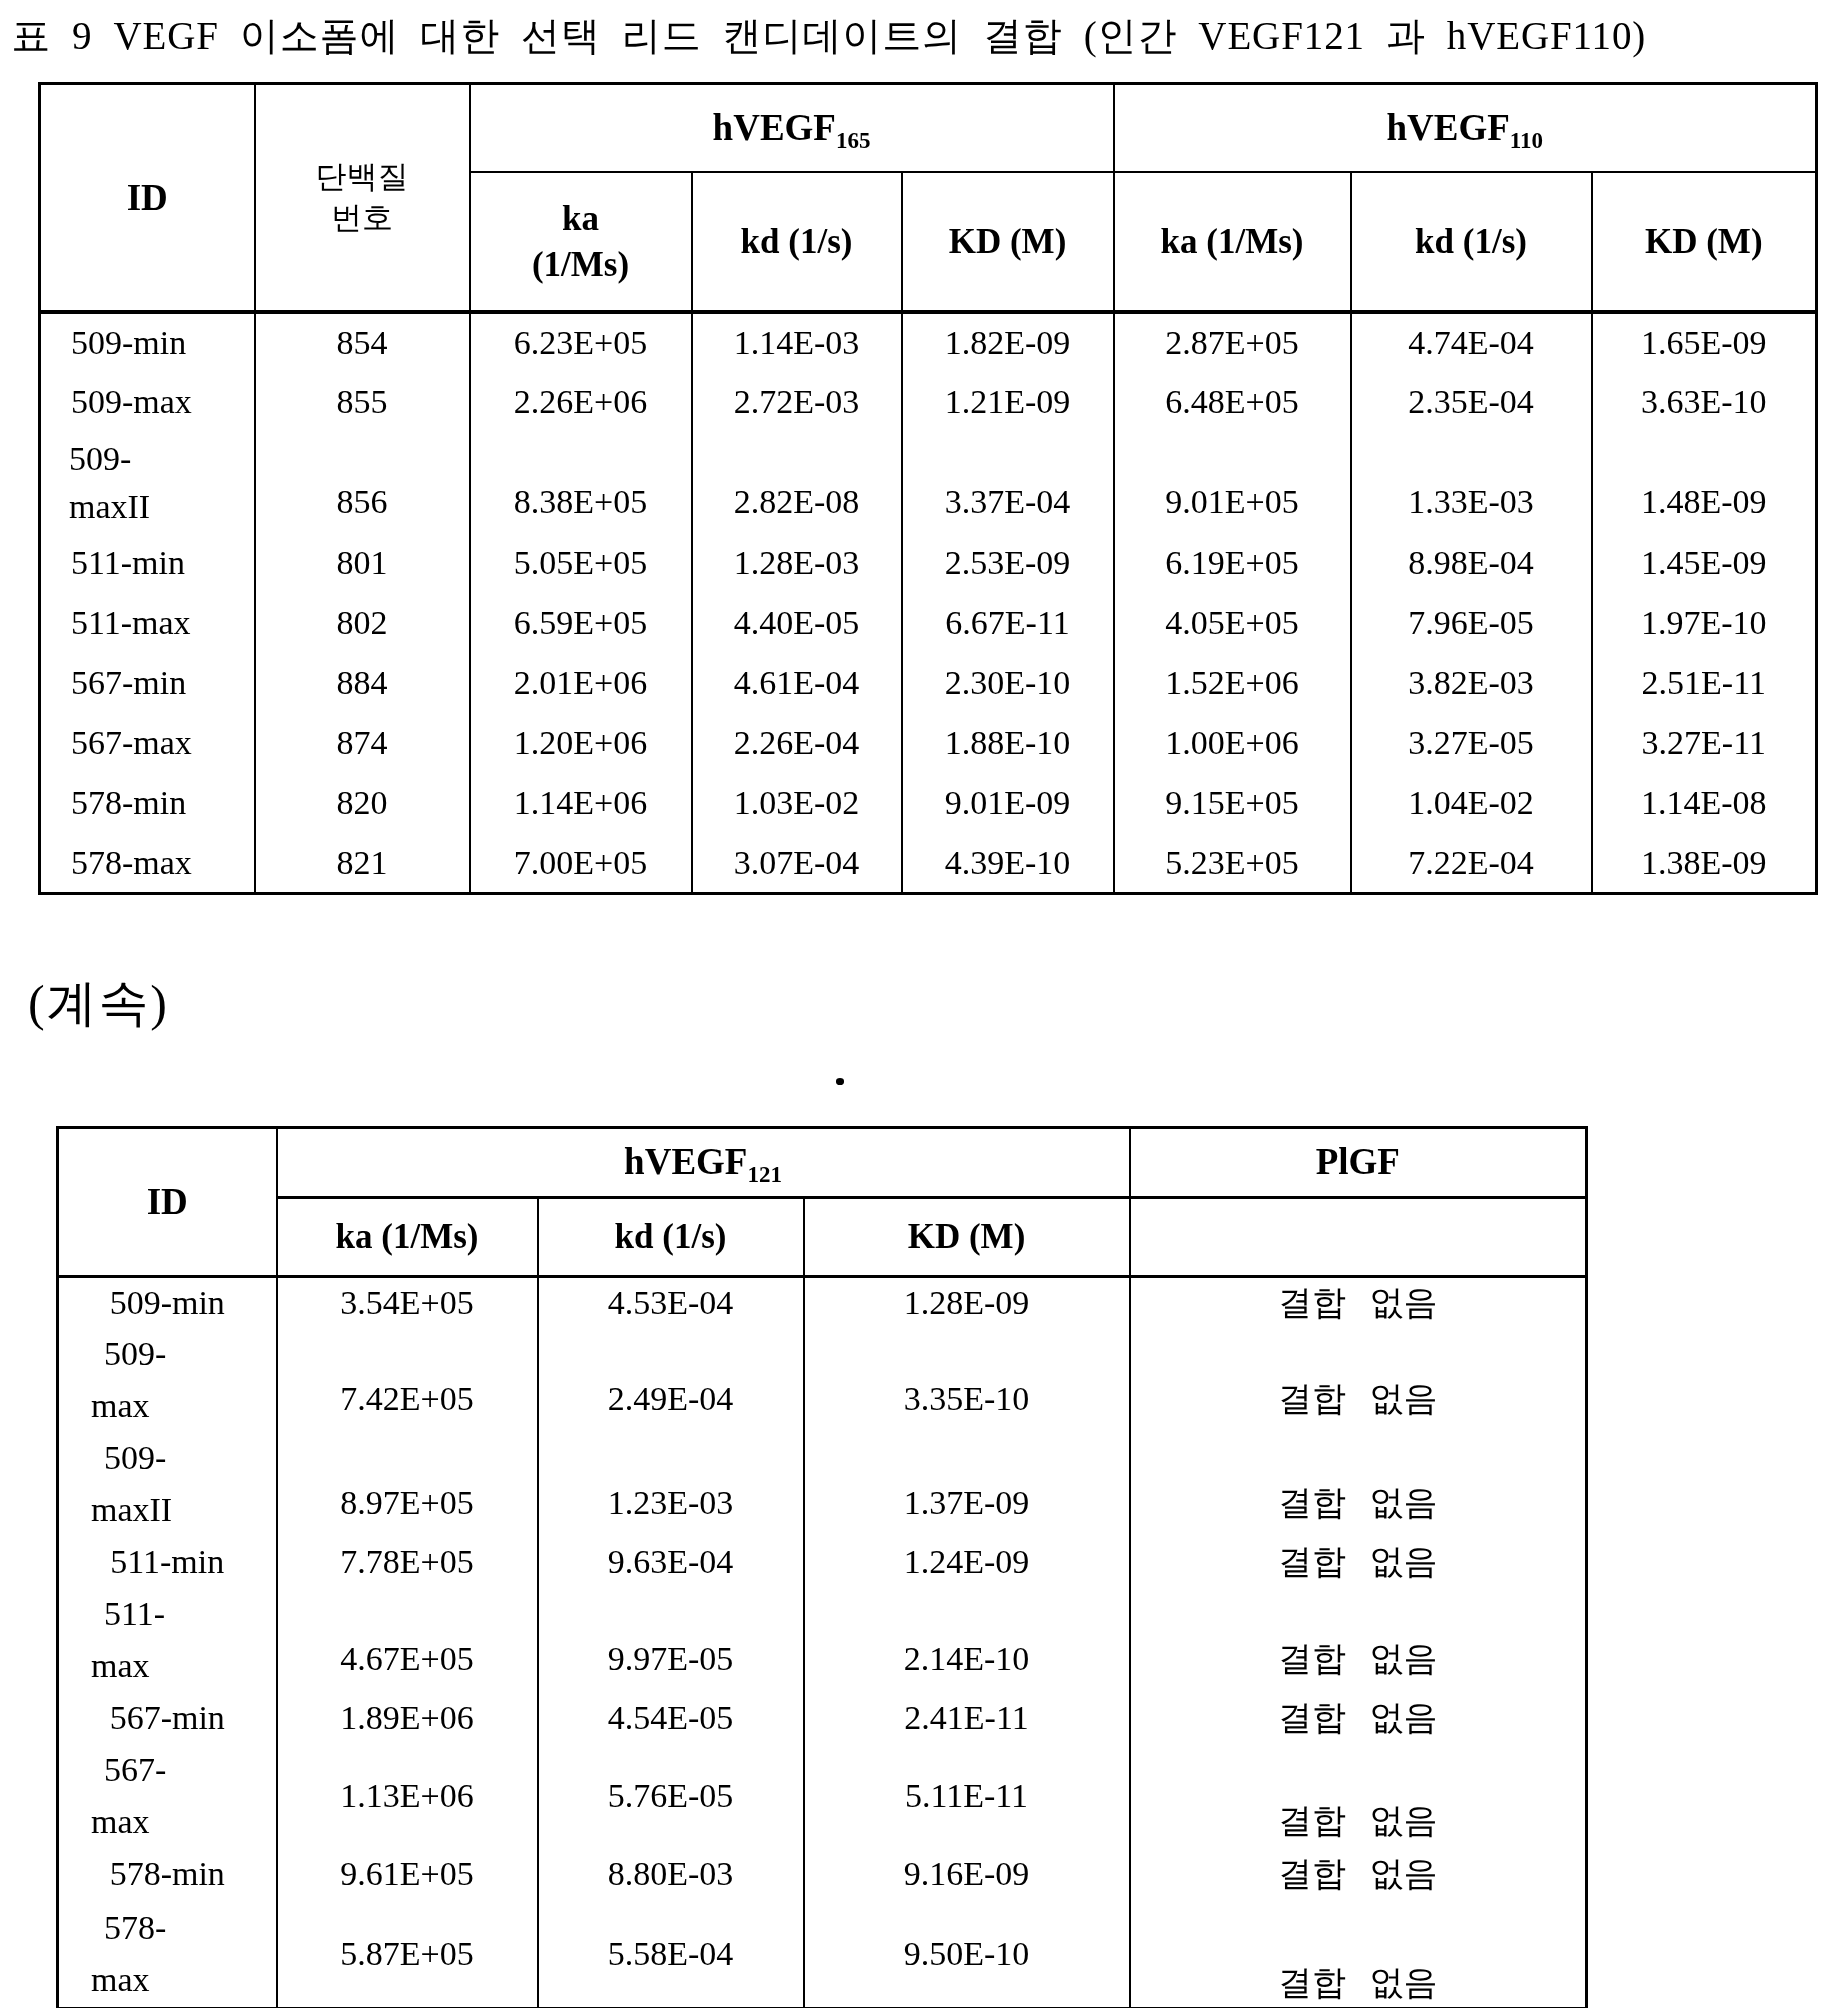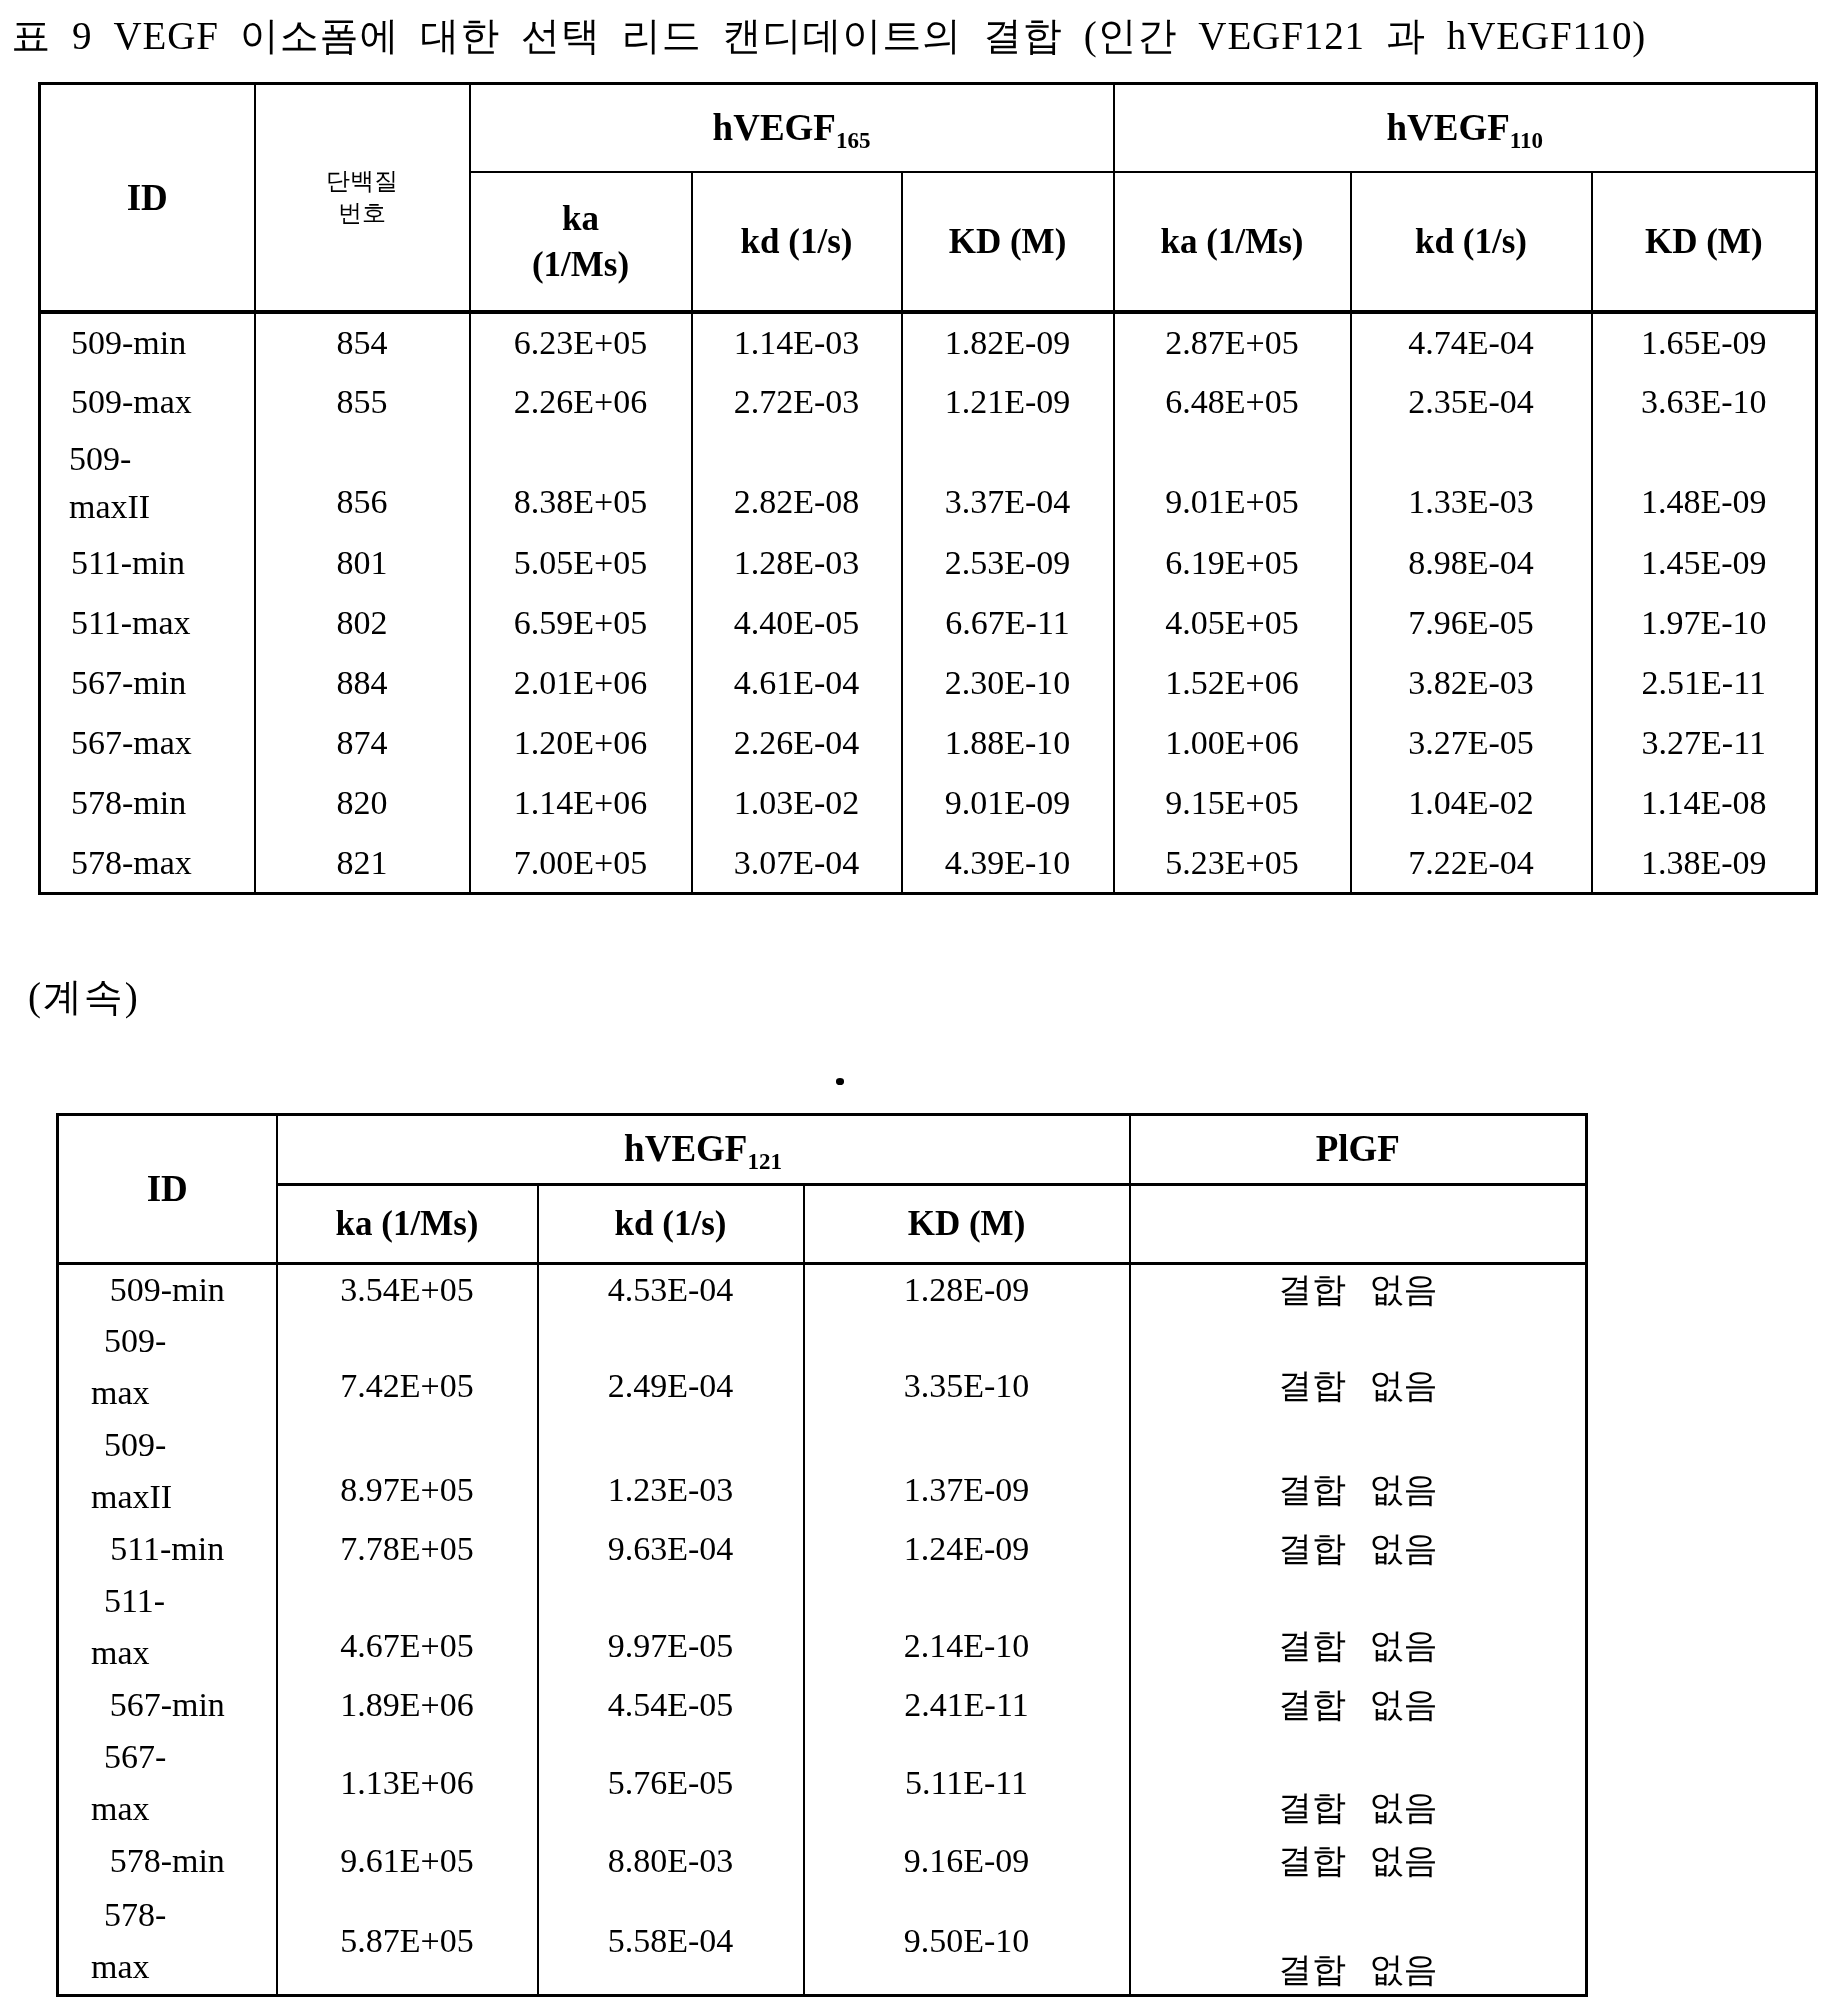--- a/index.html
+++ b/index.html
@@ -20,21 +20,21 @@
   .t1 .h2 td{border-bottom:4.7px solid #000;font-size:35px;}
   .t1 .rs{border-bottom:4.7px solid #000;font-size:37px;}
   .t1 .dr{height:60px;}
   .t1 .dr2{height:101px;}
   .t1 .idc{text-align:left;padding-left:30px;}
   .t1 .idw{text-align:left;line-height:48px;}
   .t1 .idw div{padding-left:28px;}
   .t1 .vb{vertical-align:bottom;padding-bottom:9.3px;}
 
   
-  .cont{margin:75px 18px 0 28px;font-size:39px;letter-spacing:1.9px;}
+  .cont{margin:75px 18px 0 28px;font-size:50px;letter-spacing:1.9px;}
 
   
   .dot{position:absolute;left:836px;top:1078px;width:8.4px;height:6.5px;background:#000;border-radius:50%;}
 
   
   .t2{margin:89px 0 0 56px;width:1529px;border:3.7px solid #000;}
   .t2 td{border-left:2.8px solid #000;border-right:2.8px solid #000;}
   .t2 .h1{height:70px;}
   .t2 .h2{height:79px;}
   .t2 .h1 .gh{border-bottom:3.7px solid #000;font-size:37px;}
@@ -63,21 +63,21 @@
       <col style="width:222px">
       <col style="width:210px">
     <col style="width:212px">
       <col style="width:237px">
       <col style="width:241px">
       <col style="width:225px">
   </colgroup>
   <tbody>
       <tr class="h1">
     <td rowspan="2" class="b rs">ID</td>
-    <td rowspan="2" class="rs pre" style="font-size:24px">단백질
+    <td rowspan="2" class="rs pre" style="font-size:31px">단백질
 번호</td>
     <td colspan="3" class="b gh"><span>hVEGF</span><sub>165</sub></td>
     <td colspan="3" class="b gh"><span>hVEGF</span><sub>110</sub></td>
   </tr>
   <tr class="h2">
     <td class="b pre">ka
 (1/Ms)</td>
     <td class="b">kd (1/s)</td>
     <td class="b">KD (M)</td>
     <td class="b">ka (1/Ms)</td>

